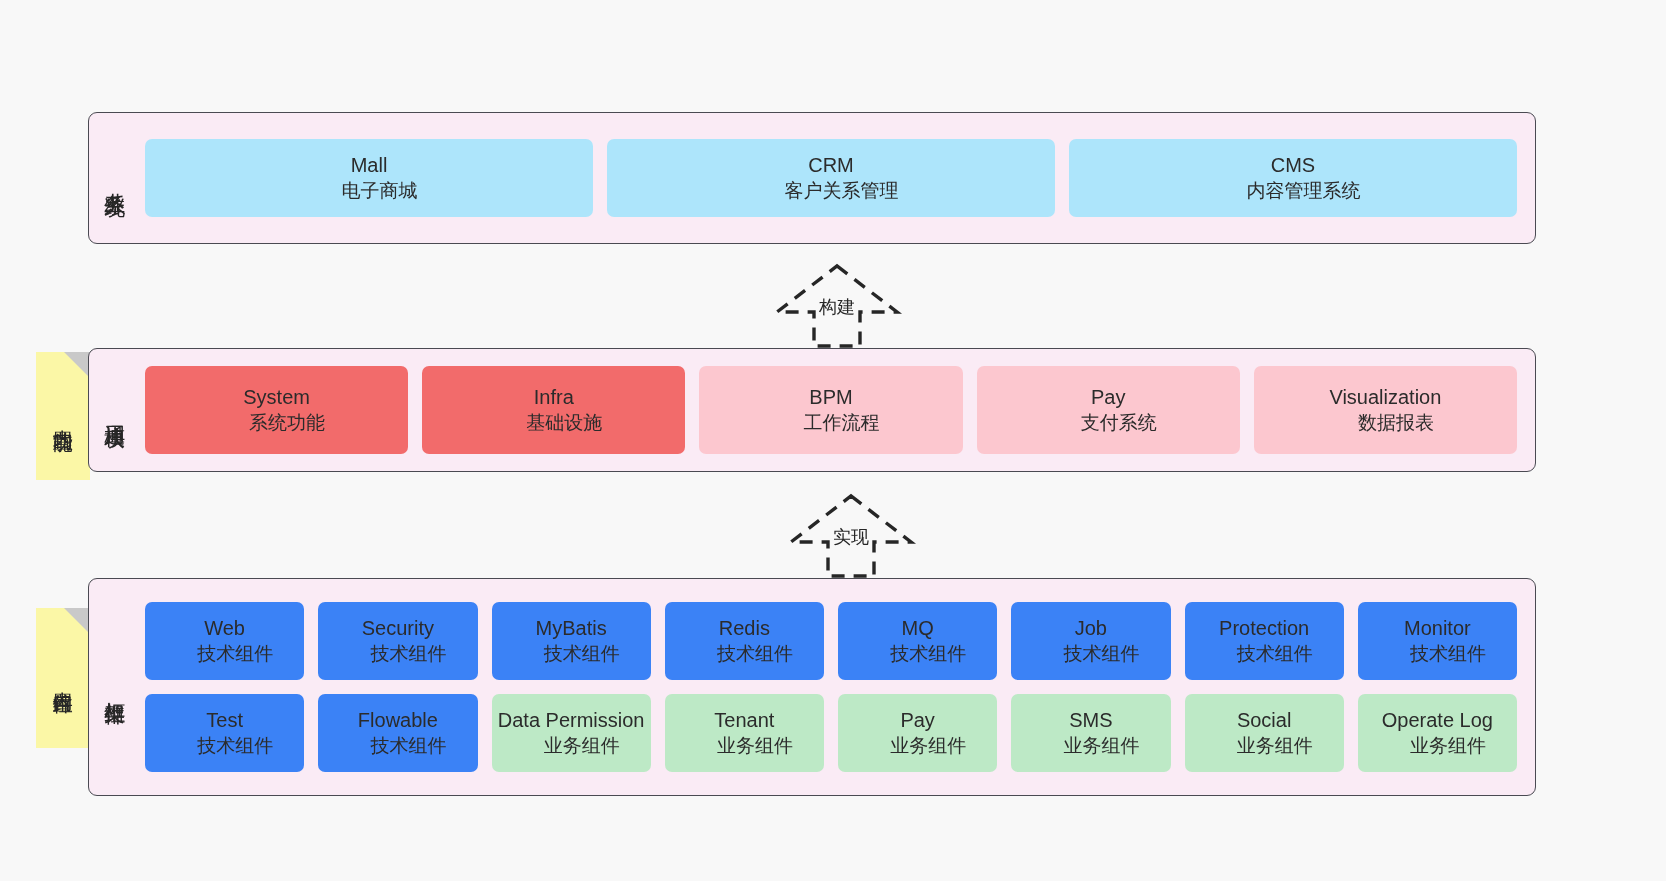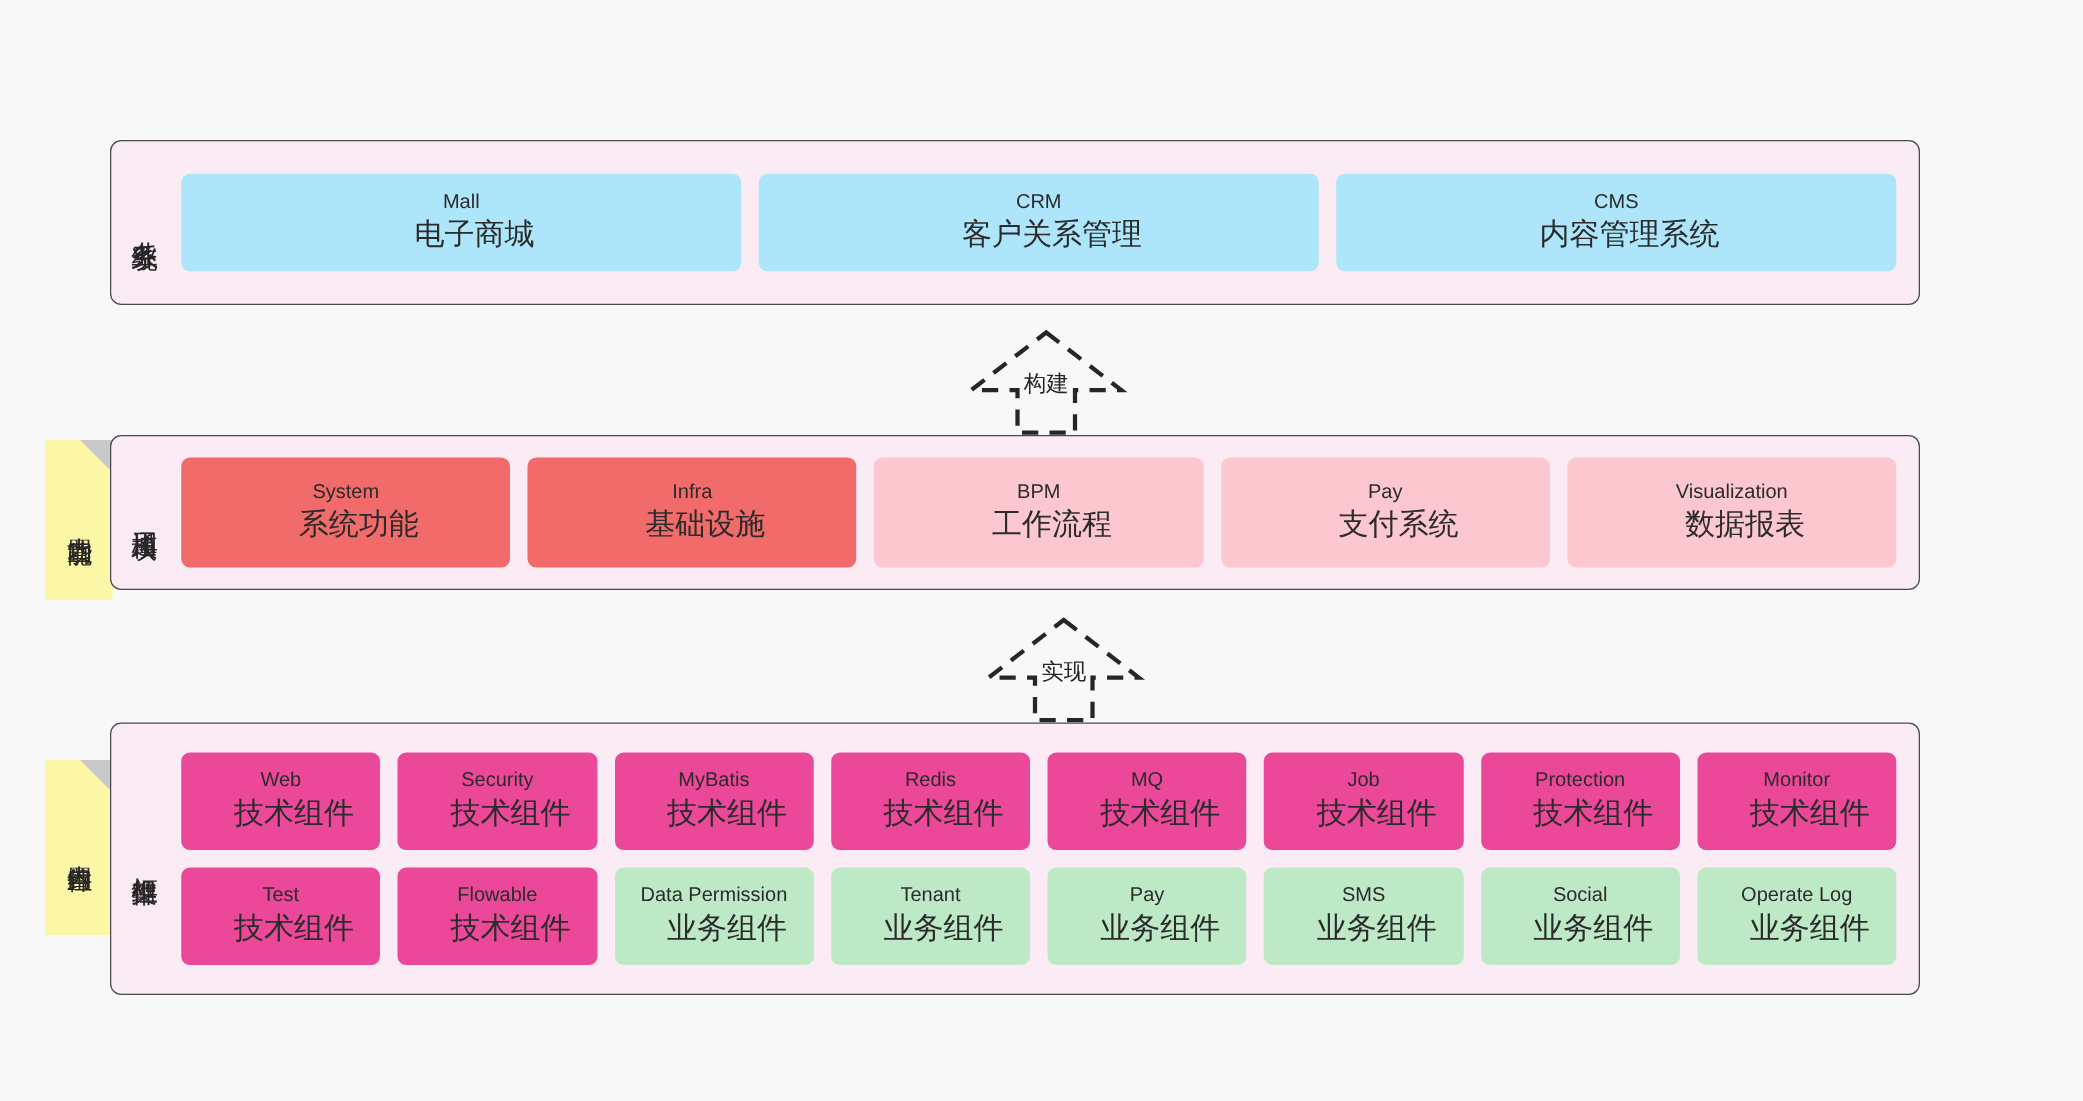--- a/index.html
+++ b/index.html
@@ -60,27 +60,27 @@
     border-radius: 7px;
     display: flex;
     flex-direction: column;
     align-items: center;
     justify-content: center;
     text-align: center;
     color: #2b2b2b;
     line-height: 1.28;
     padding: 6px 4px;
   }
-  .node .n-name { font-size: 16px; }
-  .node .n-sub  { font-size: 24px; padding-left: 21px; }
+  .node .n-name { font-size: 20px; }
+  .node .n-sub  { font-size: 19px; padding-left: 21px; }
 
   .n-blue        { background: #ade5fb; height: 78px; }
   .n-red         { background: #f26b6b; height: 88px; }
   .n-pink        { background: #fcc7cf; height: 88px; }
-  .n-green-dark  { background: #ec4899; height: 78px; }
+  .n-green-dark  { background: #3b82f6; height: 78px; }
   .n-green-light { background: #bde9c6; height: 78px; }
 
   
   .sticky {
     position: absolute;
     background: #fbf7a6;
     display: flex;
     align-items: center;
     justify-content: center;
     font-size: 20px;

